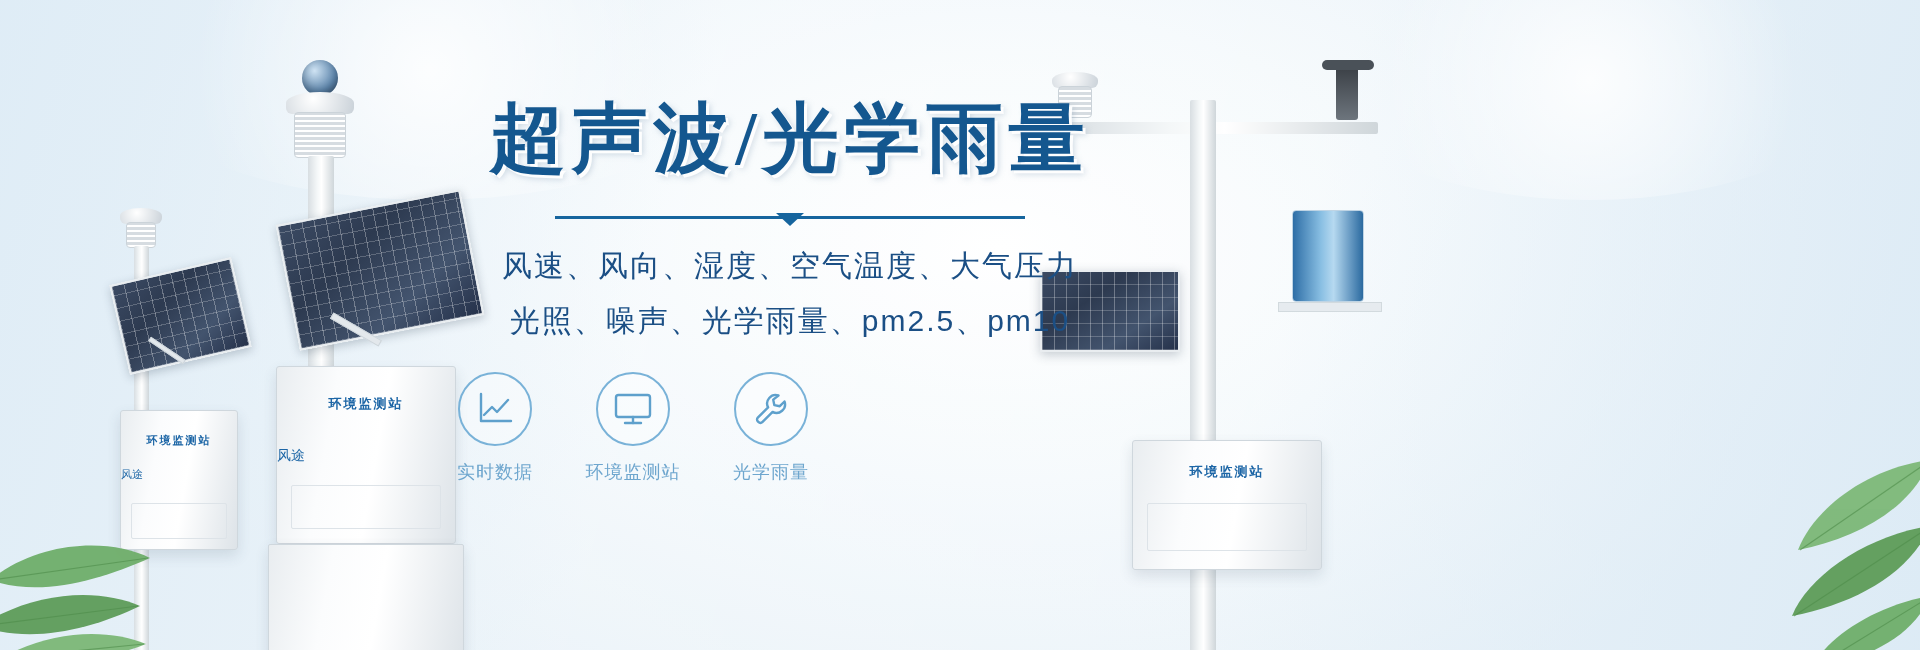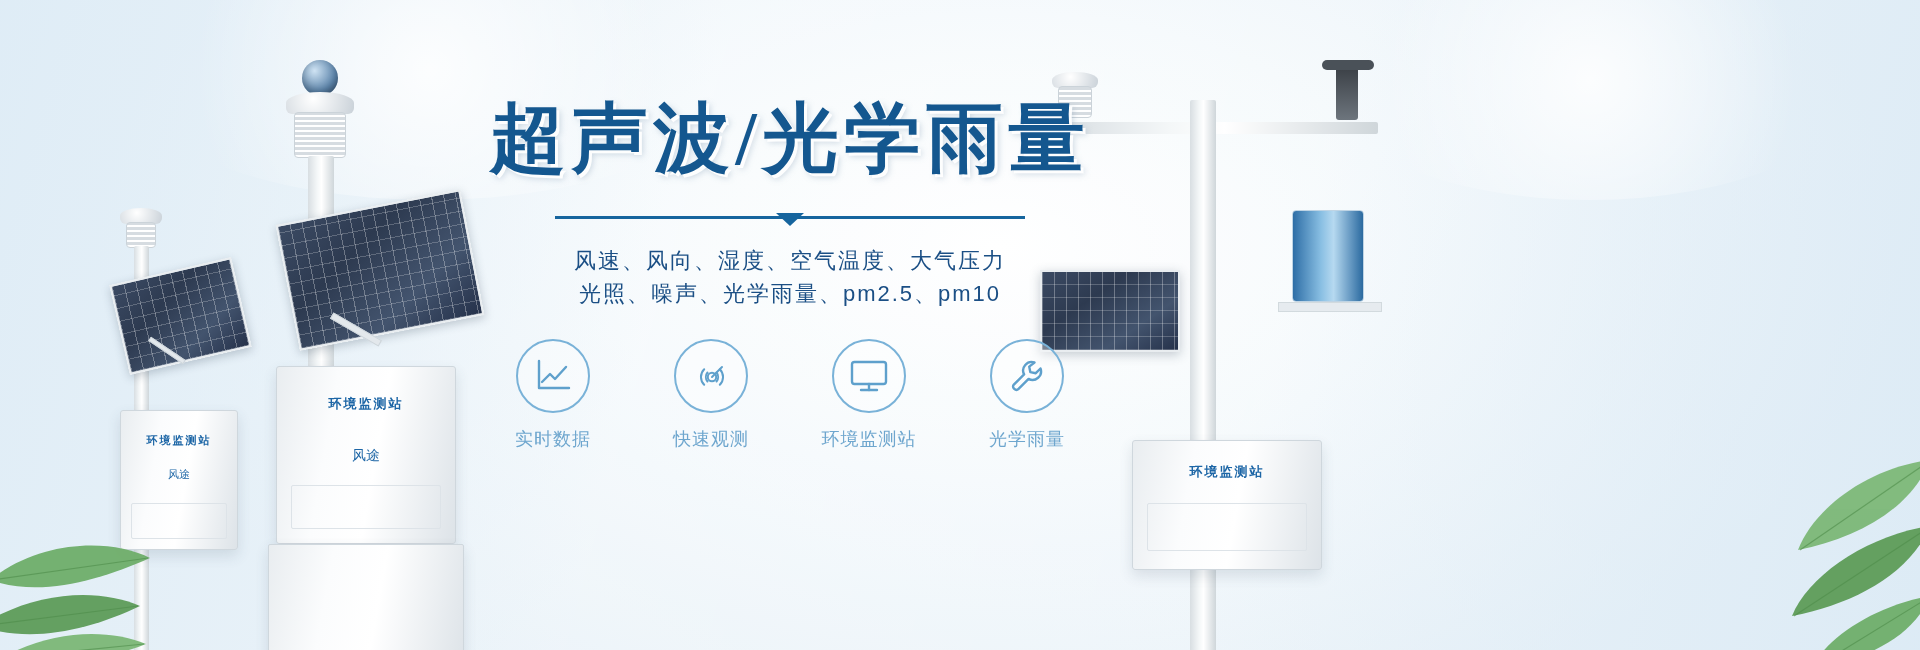--- a/index.html
+++ b/index.html
@@ -57,21 +57,21 @@
   }
   .box-label {
     position:absolute; left:0; right:0;
     text-align:center;
     color:#1d66a6;
     font-weight:bold;
     letter-spacing:2px;
     white-space:nowrap;
   }
   .box-brand {
-    position:absolute; left:0; right:0; text-align:center;
+    position:absolute; left:0; right:0; 
     color:#1d66a6; font-size:11px; white-space:nowrap;
   }
   .sensor-head {
     position:absolute;
     background:
       repeating-linear-gradient(0deg,#ffffff 0 2px,#d6dcE1 2px 5px);
     border-radius:4px;
     border:1px solid #cbd3d9;
   }
   .sensor-cap {
@@ -116,29 +116,29 @@
   #divider-arrow {
     position:absolute; top:3px; left:50%; transform:translateX(-50%);
     width:0; height:0;
     border-left:14px solid transparent;
     border-right:14px solid transparent;
     border-top:13px solid #16659e;
   }
 
   .sub-line {
     margin-top:14px;
-    font-size:22px;
+    font-size:30px;
     color:#1b4f85;
     letter-spacing:2px;
     white-space:nowrap;
   }
   #sub-line-1 { margin-top:22px; }
-  #sub-line-2 { margin-top:3px; }
-
-  #features { margin-top:30px; display:flex; justify-content:center; gap:48px; }
+  #sub-line-2 { margin-top:14px; }
+
+  #features { margin-top:30px; display:flex; gap:28px; }
   .feature { width:110px; display:flex; flex-direction:column; align-items:center; }
   .feature-circle {
     width:74px; height:74px; border-radius:50%;
     border:2px solid #79b2d8;
     display:flex; align-items:center; justify-content:center;
     background:rgba(255,255,255,.35);
   }
   .feature-label {
     margin-top:14px;
     font-size:18px;
@@ -247,33 +247,20 @@
       <div class="feature">
         <div class="feature-circle">
           <svg width="40" height="38" viewBox="0 0 40 38" fill="none" stroke="#5ea0cc" stroke-width="2.4" stroke-linecap="round" stroke-linejoin="round">
             <path d="M6 4 V31 H36"></path>
             <path d="M9 25 L17 17 L22 22 L33 10"></path>
           </svg>
         </div>
         <div class="feature-label">实时数据</div>
       </div>
 
-      <div class="feature">
-        <div class="feature-circle">
-          <svg width="40" height="40" viewBox="0 0 40 40" fill="none" stroke="#5ea0cc" stroke-width="2" stroke-linecap="round">
-            <circle cx="21" cy="21" r="4.2"></circle>
-            <path d="M25.5 16.5 A7 7 0 0 1 25.5 25.5"></path>
-            <path d="M28.8 13.2 A11 11 0 0 1 28.8 28.8"></path>
-            <path d="M16.5 25.5 A7 7 0 0 1 16.5 16.5"></path>
-            <path d="M13.2 28.8 A11 11 0 0 1 13.2 13.2"></path>
-            <path d="M21 21 L31 11"></path>
-          </svg>
-        </div>
-        <div class="feature-label">快速观测</div>
-      </div>
 
       <div class="feature">
         <div class="feature-circle">
           <svg width="42" height="36" viewBox="0 0 42 36" fill="none" stroke="#5ea0cc" stroke-width="2.4" stroke-linecap="round" stroke-linejoin="round">
             <rect x="4" y="4" width="34" height="22" rx="2.5"></rect>
             <path d="M21 26 V32"></path>
             <path d="M13 32 H29"></path>
           </svg>
         </div>
         <div class="feature-label">环境监测站</div>

